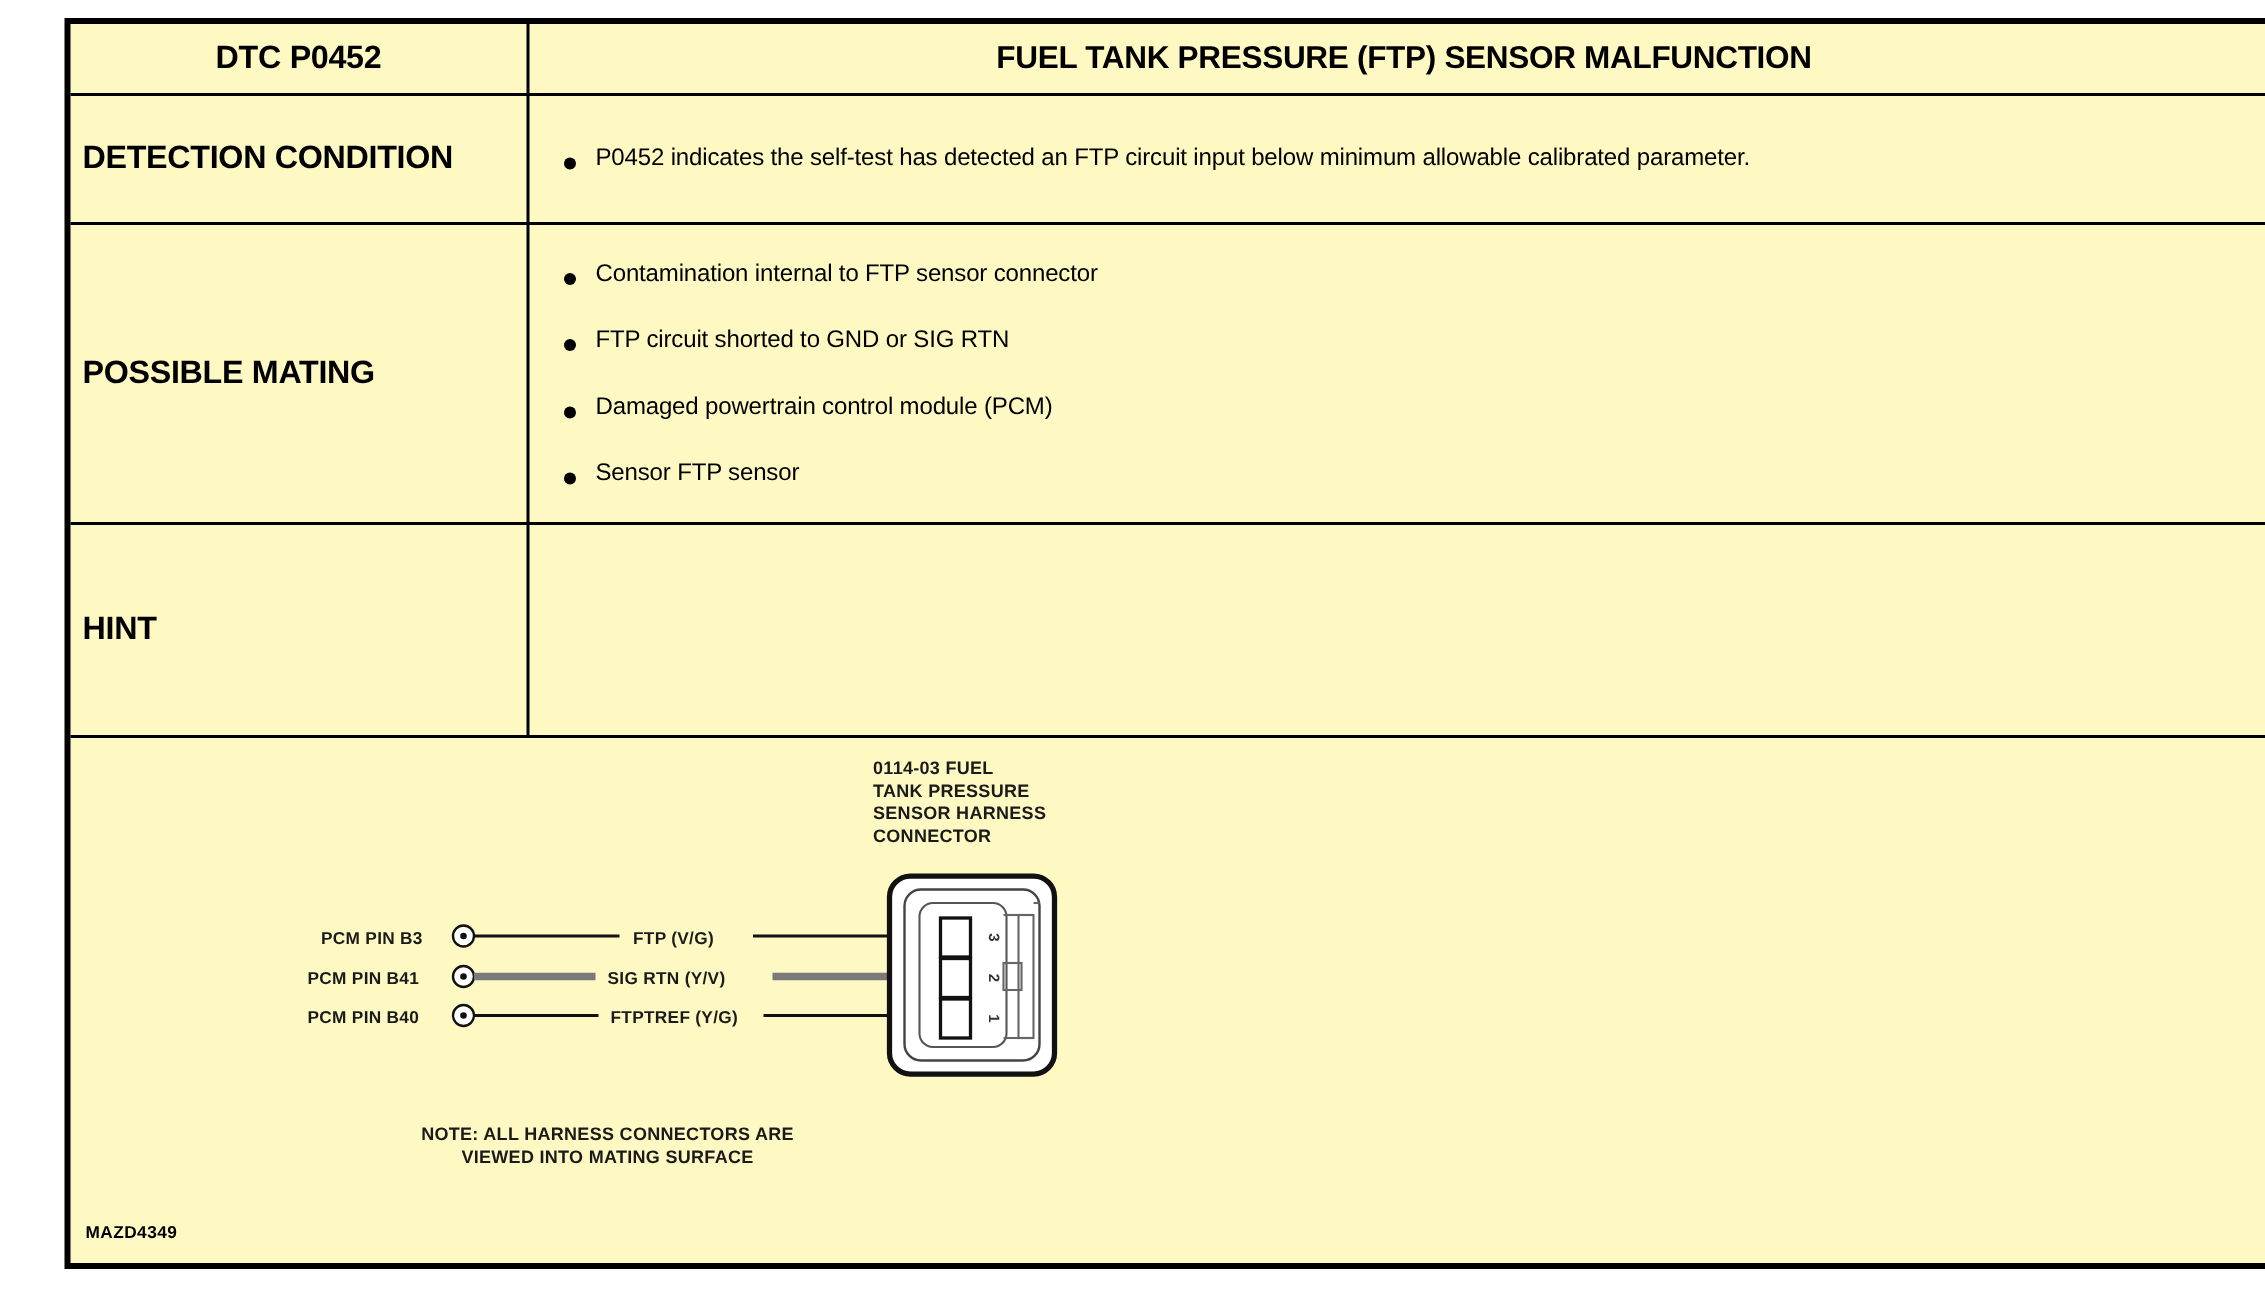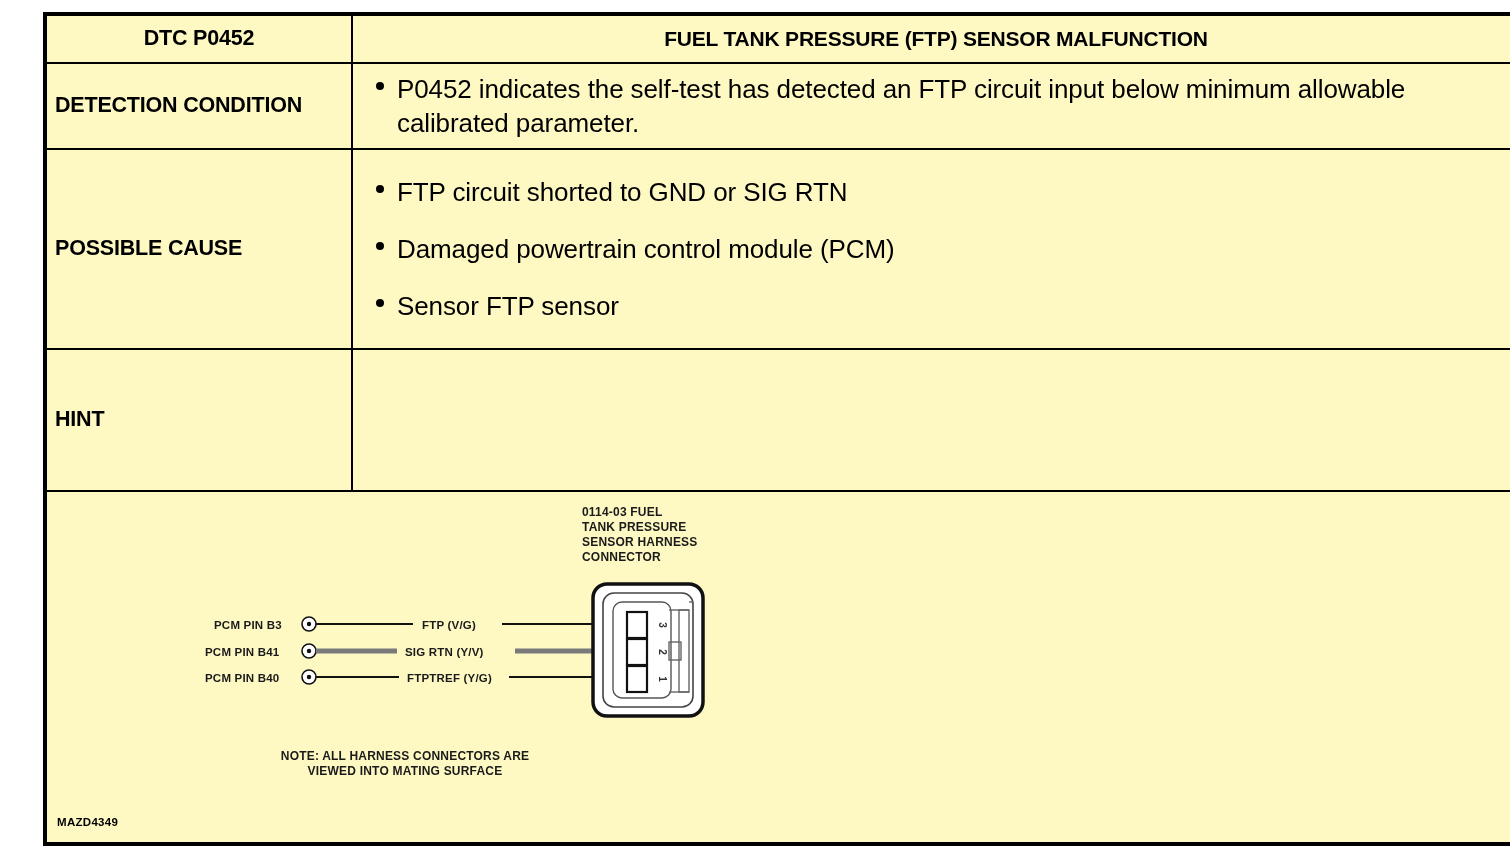--- a/index.html
+++ b/index.html
@@ -99,21 +99,21 @@
   
   ul.bullets {
     list-style: none;
     margin: 0;
     padding: 0;
     width: 100%;
   }
   ul.bullets li {
     position: relative;
     padding-left: 36px;
-    font-size: 26px;
+    font-size: 16px;
     line-height: 1.32;
     letter-spacing: -0.1px;
   }
   ul.bullets li::before {
     content: "";
     position: absolute;
     left: 15px;
     top: 10px;
     width: 8px;
     height: 8px;
@@ -214,24 +214,25 @@
       </div>
       <div class="cell-body">
         <ul class="bullets">
           <li>P0452 indicates the self-test has detected an FTP circuit input below minimum allowable calibrated parameter.</li>
         </ul>
       </div>
     </div>
 
     <div class="row row-cause">
       <div class="cell-label">
-        <span class="label-text">POSSIBLE CAUSE</span>
+        <span class="label-text">POSSIBLE MATING</span>
       </div>
       <div class="cell-body">
         <ul class="bullets spaced">
+          <li>Contamination internal to FTP sensor connector</li>
           <li>FTP circuit shorted to GND or SIG RTN</li>
           <li>Damaged powertrain control module (PCM)</li>
           <li>Sensor FTP sensor</li>
         </ul>
       </div>
     </div>
 
     <div class="row row-hint">
       <div class="cell-label">
         <span class="label-text">HINT</span>

